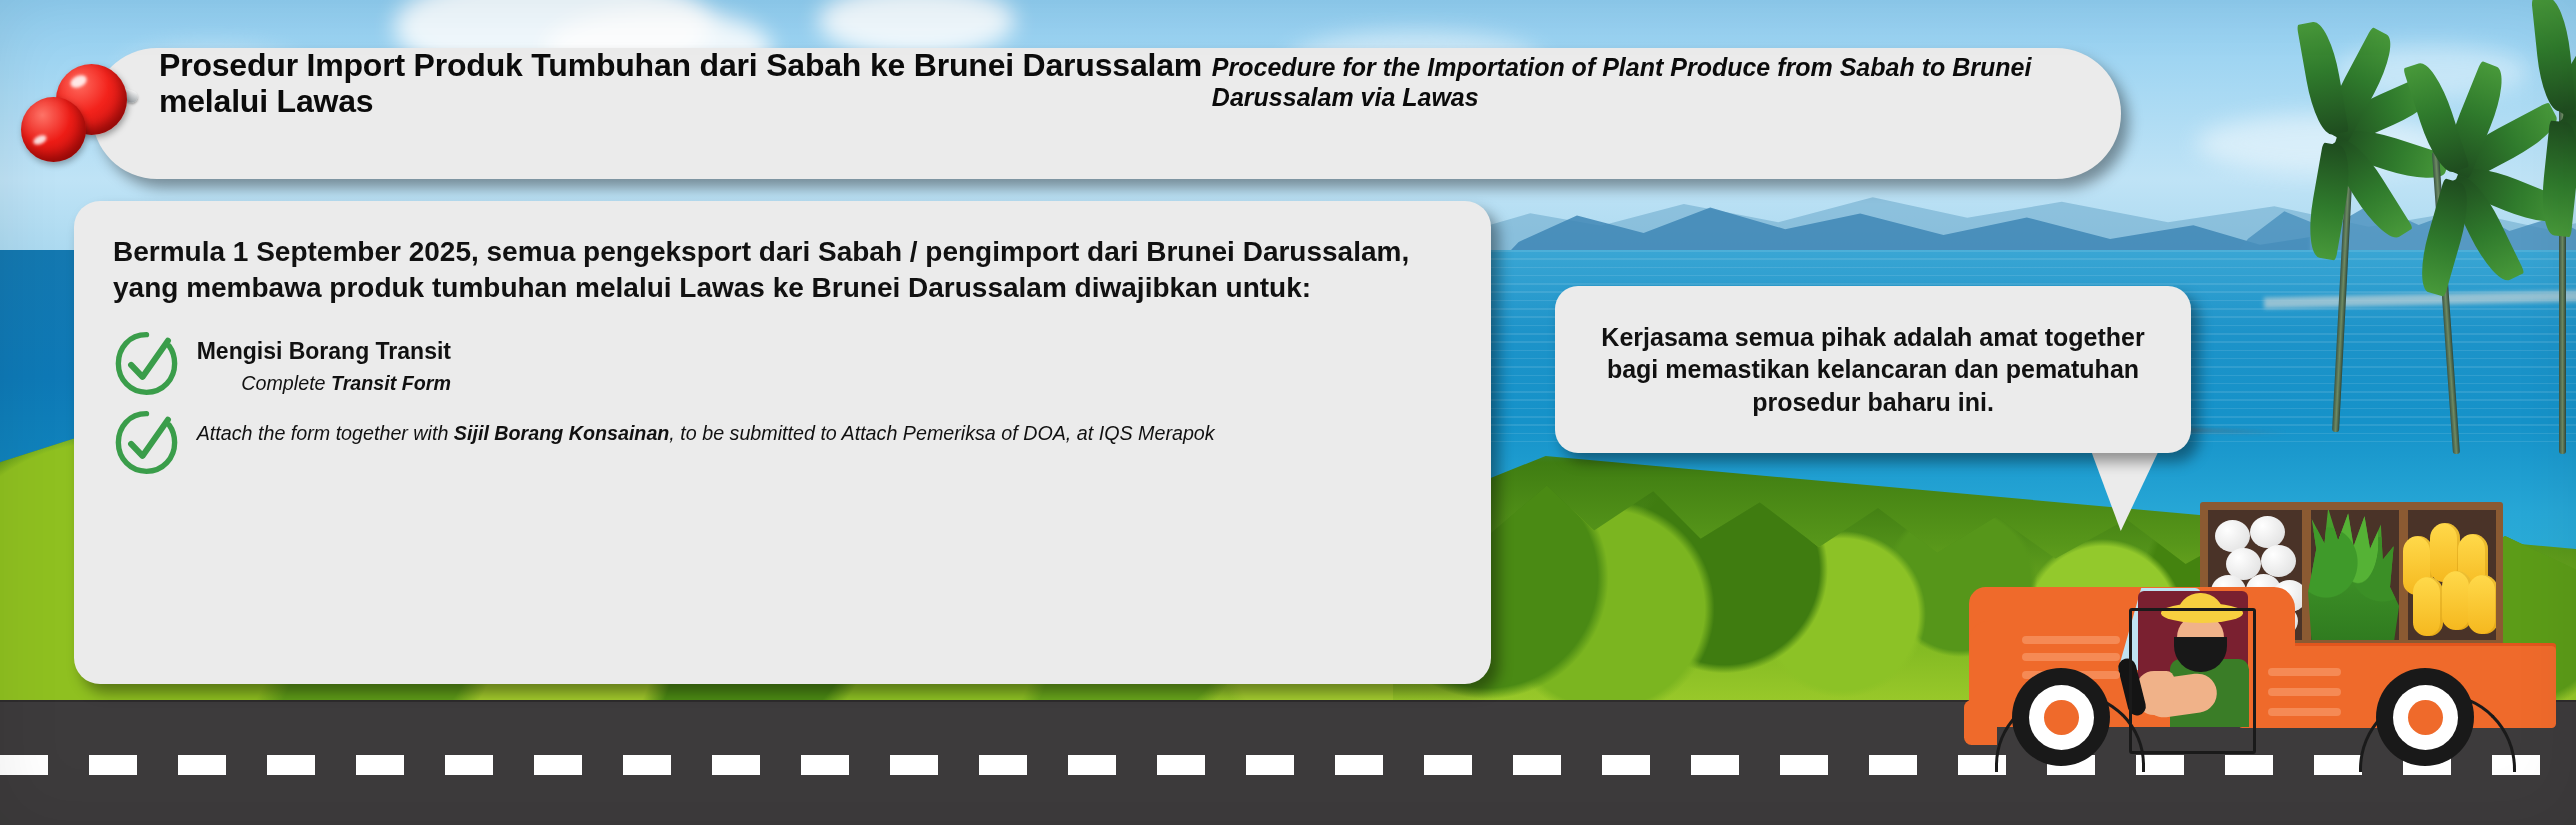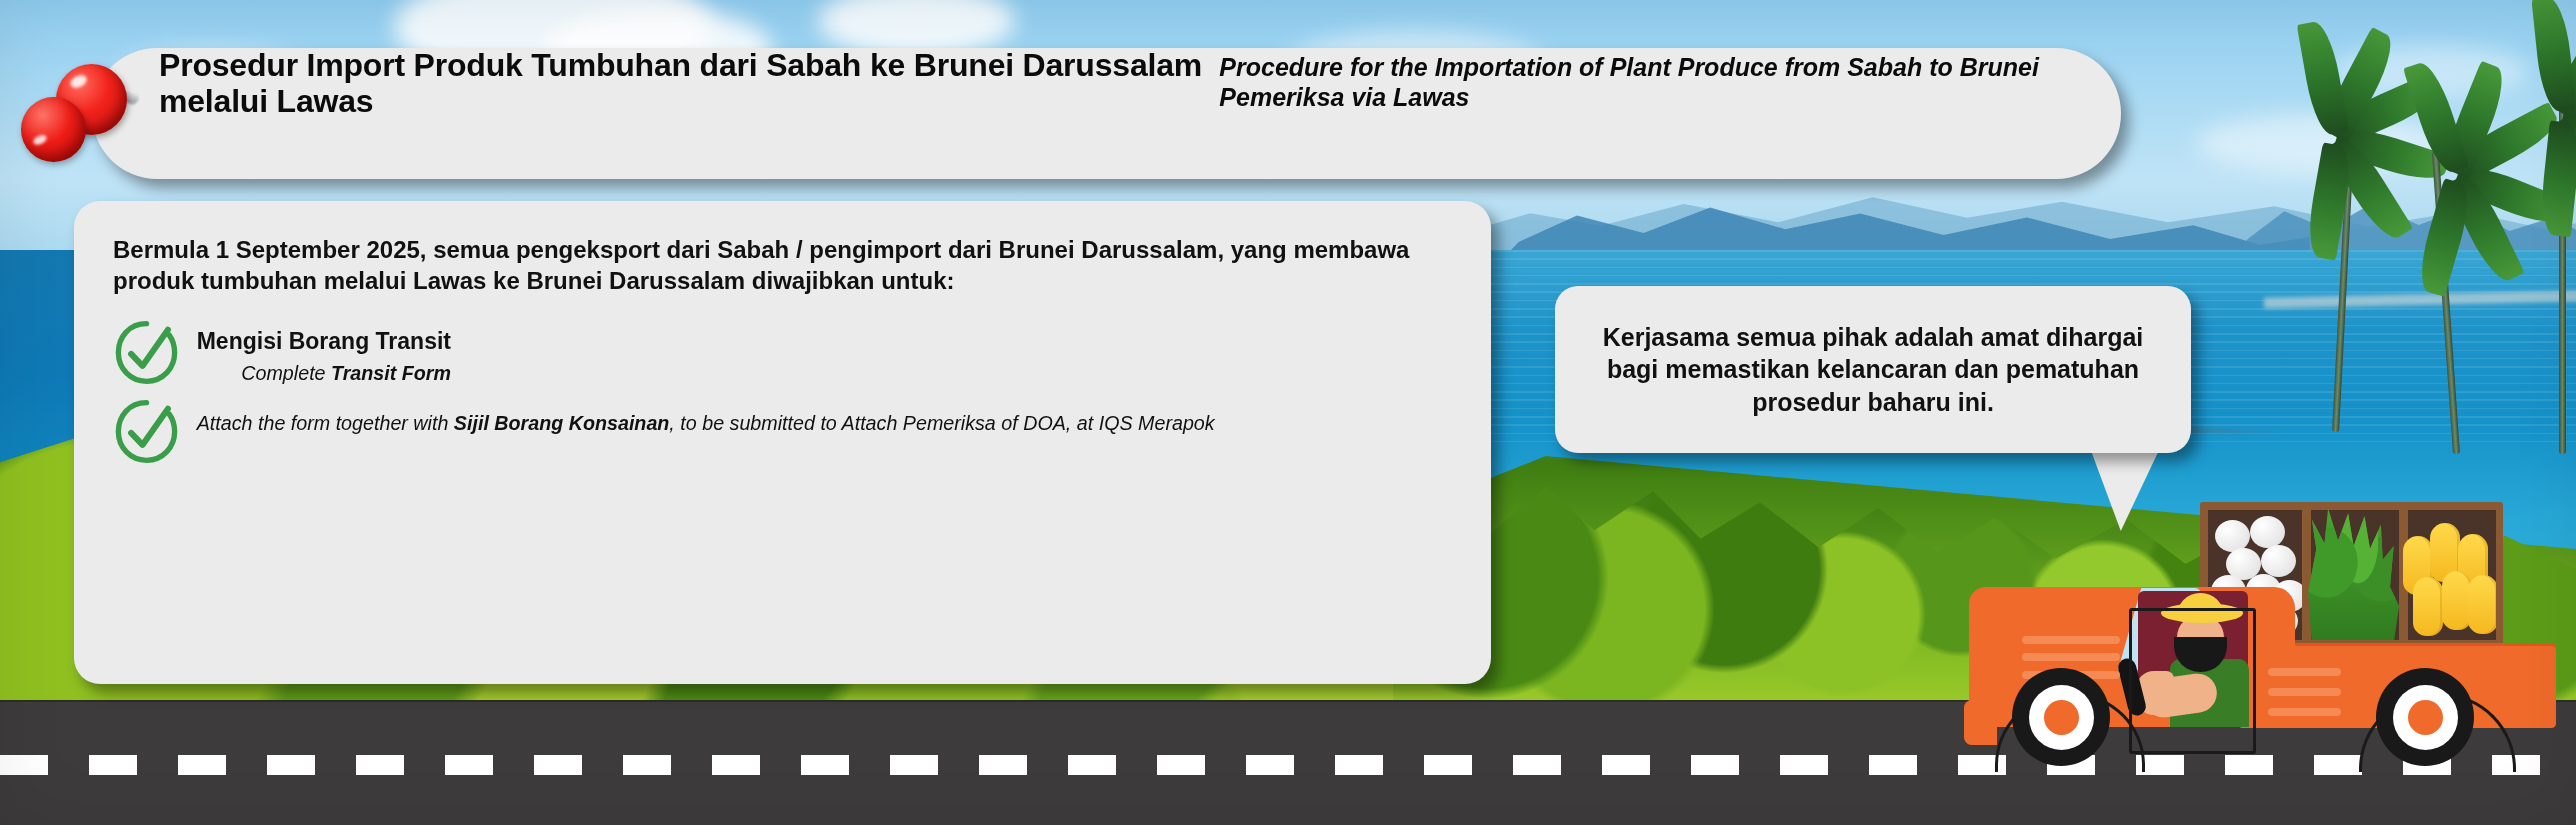--- a/index.html
+++ b/index.html
@@ -178,21 +178,21 @@
     box-shadow:0.8px 1.5px 2.3px rgba(0,0,0,.3);transform:rotate(18deg);
   }
 
   
   .body-card{
     left:74px;top:201px;width:1417px;height:483px;
     border-radius:26px;
     padding:33px 39px 0 39px;box-sizing:border-box;
   }
   .para-ms{
-    font-size:24px;font-weight:bold;color:#111;line-height:1.30;
+    font-size:28px;font-weight:bold;color:#111;line-height:1.30;
   }
   .para-en{
     font-size:20.4px;font-style:italic;color:#111;line-height:1.30;
     text-align:justify;margin-top:19.7px;
   }
   .para-en b{font-weight:bold;}
 
   .checklist{margin-top:26px;text-align:right;}
   .check-row{display:flex;align-items:flex-start;margin-bottom:15px;}
   .check-icon{flex:0 0 auto;width:67px;height:67px;margin-right:16.7px;margin-top:-3px;}
@@ -457,21 +457,21 @@
         <div class="hub"></div>
     </div>
     <div class="wheel wheel-r">
       <div class="rim"></div>
         <div class="hub"></div>
     </div>
   </div>
 
   <div class="card title-card">
     <div class="title-main">Prosedur Import Produk Tumbuhan dari Sabah ke Brunei Darussalam melalui Lawas</div>
-    <div class="title-sub">Procedure for the Importation of Plant Produce from Sabah to Brunei Pemeriksa via Lawas</div>
+    <div class="title-sub">Procedure for the Importation of Plant Produce from Sabah to Brunei Darussalam via Lawas</div>
   </div>
 
   <div class="pins">
     <div class="pin-needle"></div>
     <div class="pin pin-head pinA">
       <div class="pin-gloss"></div>
     </div>
     <div class="pin pinB">
       <div class="pin-gloss"></div>
     </div>
@@ -509,18 +509,18 @@
         <span class="check-text">
           <span class="chk-en" style="display:block;"><span>Attach the form together with </span><b>Sijil Borang Konsainan</b><span>, to be submitted to Attach Pemeriksa of DOA, at IQS Merapok</span></span>
         </span>
       </div>
 
     </div>
   </div>
 
   <div class="bubble-tail2"></div>
   <div class="card bubble">
-    <div class="bubble-text">Kerjasama semua pihak adalah amat dihargai bagi memastikan kelancaran dan pematuhan prosedur baharu ini.</div>
+    <div class="bubble-text">Kerjasama semua pihak adalah amat together bagi memastikan kelancaran dan pematuhan prosedur baharu ini.</div>
   </div>
 
   <div class="edge-shadow"></div>
 </div>
 
 
 </body></html>

